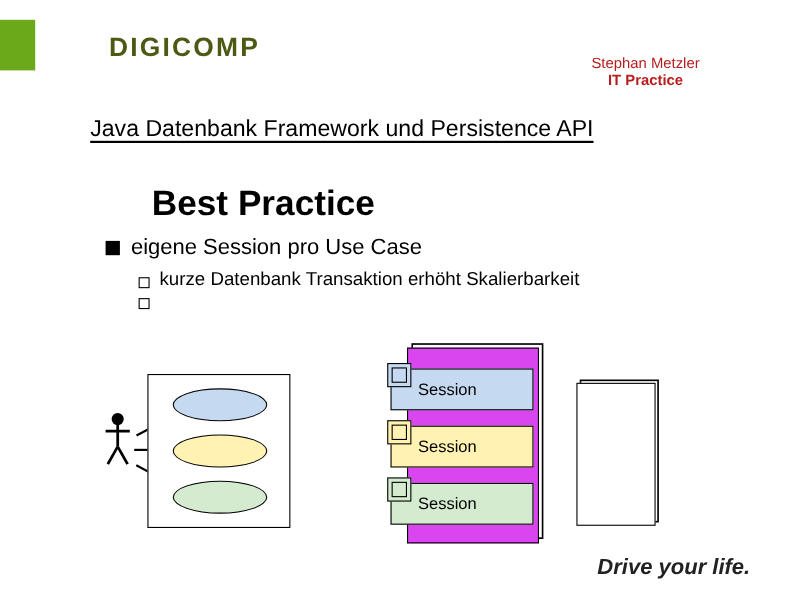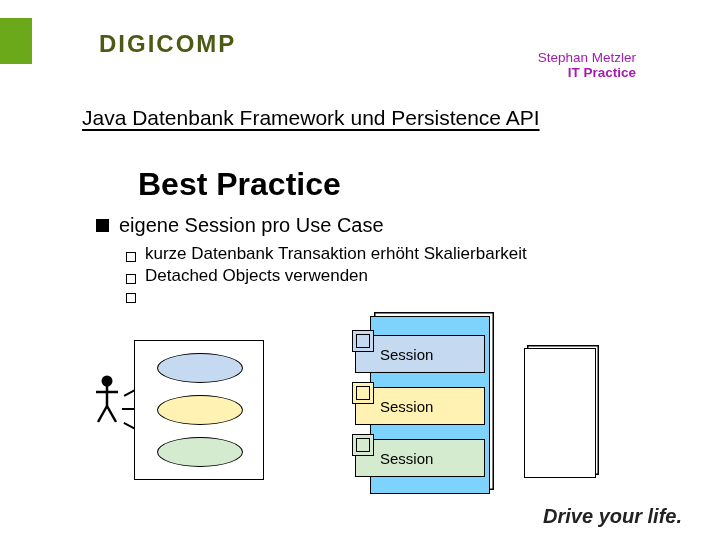--- a/index.html
+++ b/index.html
@@ -24,23 +24,23 @@
   .logo-text {
     font-family: Arial, sans-serif;
     font-size: 24px;
     font-weight: 900;
     letter-spacing: 2px;
     color: #4c5a14;
   }
   .author-block {
     position: absolute;
     right: 84px; top: 50px;
-    text-align: right;
+    text-align: center;
     font-size: 13.5px;
-    color: #a21caf;
+    color: #b91c1c;
     margin-left: 32px;
   }
   .author-name {}
   .author-title { font-weight: 700; }
   .page-title {
     position: absolute;
     left: 82px; top: 106px;
     font-size: 21px;
     color: #000;
     font-weight: 400;
@@ -128,21 +128,21 @@
   }
   .conn1 { left: 30px; top: 57px; width: 34px; transform: rotate(-28deg); }
   .conn2 { left: 30px; top: 78px; width: 34px; }
   .conn3 { left: 30px; top: 100px; width: 34px; transform: rotate(28deg); }
   
   .stack-box {
     position: absolute;
     left: 278px; top: -14px;
     width: 120px; height: 178px;
     border: 1.5px solid #000;
-    background: #7dd3fc;
+    background: #d946ef;
     box-shadow: 4px -4px 0 -1.5px #fff, 4px -4px 0 0 #000;
   }
   .session-row {
     position: absolute;
     left: -16px;
     width: 130px; height: 38px;
     border: 1.5px solid #000;
     display: flex;
     align-items: stretch;
   }
@@ -208,24 +208,20 @@
 
 <div class="level1">
   <div class="sq-filled"></div>
   <div class="level1-text">eigene Session pro Use Case</div>
 </div>
 
 <div class="level2-list">
   <div class="level2-item">
     <div class="sq-hollow"></div>
     <div class="level2-text">kurze Datenbank Transaktion erhöht Skalierbarkeit</div>
-  </div>
-  <div class="level2-item">
-    <div class="sq-hollow"></div>
-    <div class="level2-text">Detached Objects verwenden</div>
   </div>
   <div class="level2-item">
     <div class="sq-hollow"></div>
   </div>
 </div>
 
 <div class="diagram-area">
   <div class="actor">
     <svg width="26" height="50" viewBox="0 0 26 50">
       <circle cx="13" cy="7" r="5.5" fill="#000"></circle>

